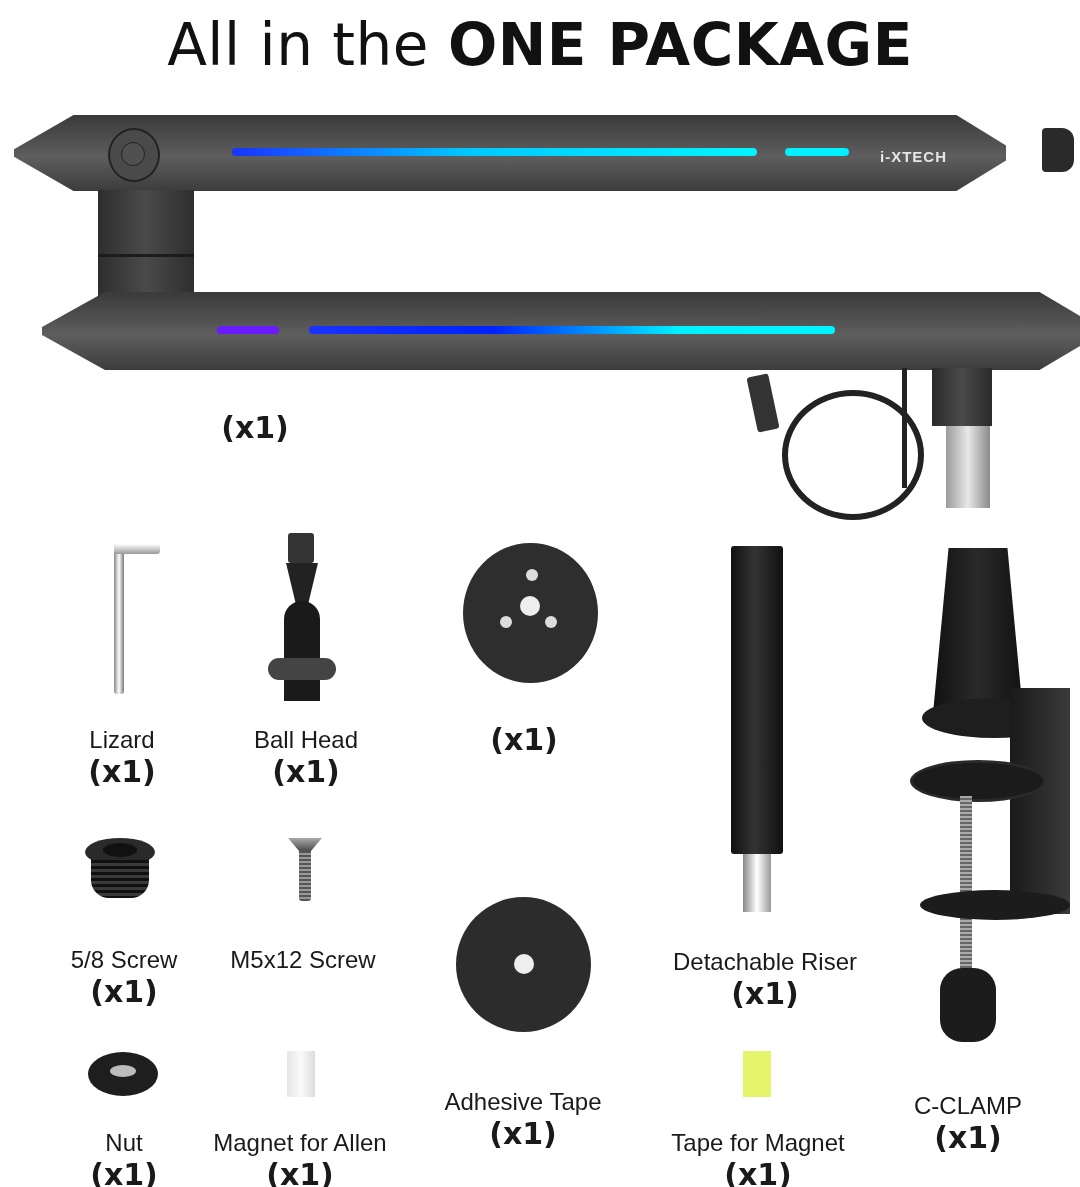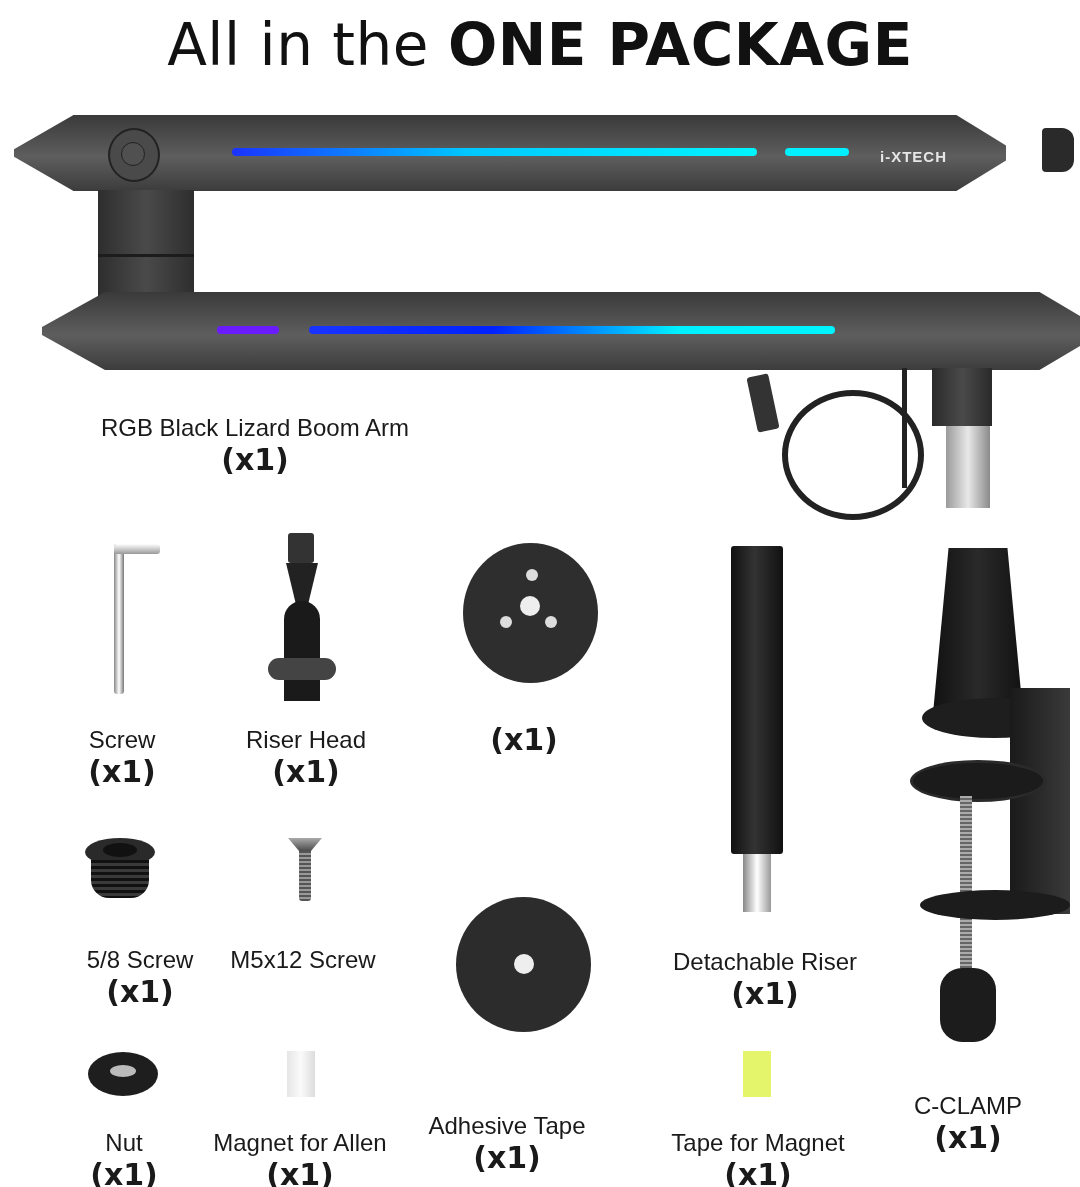--- a/index.html
+++ b/index.html
@@ -45,21 +45,20 @@
 
   <div class="abs" style="left:740px;top:265px;width:22px;height:56px;background:#333;border-radius:3px;transform:rotate(-12deg);"></div>
   <div class="abs" style="left:770px;top:280px;width:130px;height:118px;border:6px solid #222;border-radius:50%;"></div>
   <div class="abs" style="left:890px;top:258px;width:5px;height:120px;background:#222;"></div>
 
   <div class="abs" style="left:920px;top:258px;width:60px;height:58px;background:linear-gradient(90deg,#2a2a2a,#4a4a4a,#2a2a2a);"></div>
   <div class="abs" style="left:934px;top:316px;width:44px;height:82px;background:linear-gradient(90deg,#9a9a9a,#e8e8e8,#8a8a8a);"></div>
 </div>
 
 <div class="abs label" style="left:60px;top:412px;width:390px;">
-  <span class="name">RGB Black Lizard Boom Arm</span>
   <span class="qty">(x1)</span>
 </div>
 
 <div class="abs" style="left:114px;top:544px;width:10px;height:150px;background:linear-gradient(90deg,#888,#fff,#777);border-radius:3px;"></div>
 <div class="abs" style="left:114px;top:544px;width:46px;height:10px;background:linear-gradient(#fff,#999);border-radius:3px;"></div>
 
 <div class="abs" style="left:282px;top:533px;width:40px;height:160px;">
   <div class="abs" style="left:6px;top:0;width:26px;height:30px;background:#333;border-radius:3px;"></div>
   <div class="abs" style="left:4px;top:30px;width:32px;height:40px;background:#222;clip-path:polygon(0 0,100% 0,70% 100%,30% 100%);"></div>
   <div class="abs" style="left:2px;top:68px;width:36px;height:100px;background:#1a1a1a;border-radius:18px 18px 0 0;"></div>
@@ -67,25 +66,25 @@
 </div>
 
 <div class="abs" style="left:463px;top:543px;width:135px;height:140px;border-radius:50%;background:#2e2e2e;">
   <div class="abs" style="left:63px;top:26px;width:12px;height:12px;border-radius:50%;background:#ddd;"></div>
   <div class="abs" style="left:57px;top:53px;width:20px;height:20px;border-radius:50%;background:#eee;"></div>
   <div class="abs" style="left:37px;top:73px;width:12px;height:12px;border-radius:50%;background:#ddd;"></div>
   <div class="abs" style="left:82px;top:73px;width:12px;height:12px;border-radius:50%;background:#ddd;"></div>
 </div>
 
 <div class="abs label" style="left:62px;top:724px;width:120px;">
-  <span class="name">Screw</span>
+  <span class="name">Lizard</span>
   <span class="qty">(x1)</span>
 </div>
 <div class="abs label" style="left:226px;top:724px;width:160px;">
-  <span class="name">Riser Head</span>
+  <span class="name">Ball Head</span>
   <span class="qty">(x1)</span>
 </div>
 <div class="abs label" style="left:392px;top:724px;width:264px;">
   <span class="qty">(x1)</span>
 </div>
 
 <div class="abs" style="left:731px;top:546px;width:52px;height:366px;">
   <div class="abs" style="left:0;top:0;width:52px;height:308px;background:linear-gradient(90deg,#111,#333 45%,#111);border-radius:3px;"></div>
   <div class="abs" style="left:12px;top:308px;width:28px;height:58px;background:linear-gradient(90deg,#888,#fff,#999);"></div>
 </div>
@@ -103,21 +102,21 @@
 <div class="abs" style="left:85px;top:838px;width:70px;height:60px;">
   <div class="abs" style="left:0;top:0;width:70px;height:28px;background:#2a2a2a;border-radius:50%;"></div>
   <div class="abs" style="left:18px;top:5px;width:34px;height:14px;background:#111;border-radius:50%;"></div>
   <div class="abs" style="left:6px;top:22px;width:58px;height:38px;background:repeating-linear-gradient(#111 0 3px,#3a3a3a 3px 6px);border-radius:0 0 18px 18px;"></div>
 </div>
 <div class="abs" style="left:288px;top:838px;width:36px;height:64px;">
   <div class="abs" style="left:0;top:0;width:34px;height:14px;background:linear-gradient(#aaa,#444);clip-path:polygon(0 0,100% 0,65% 100%,35% 100%);"></div>
   <div class="abs" style="left:11px;top:13px;width:12px;height:50px;background:repeating-linear-gradient(#555 0 2px,#999 2px 4px);border-radius:0 0 3px 3px;"></div>
 </div>
 
-<div class="abs label" style="left:60px;top:944px;width:160px;">
+<div class="abs label" style="left:44px;top:944px;width:160px;">
   <span class="name">5/8 Screw</span>
   <span class="qty">(x1)</span>
 </div>
 <div class="abs label" style="left:208px;top:944px;width:190px;">
   <span class="name">M5x12 Screw</span>
 </div>
 
 <div class="abs" style="left:456px;top:897px;width:135px;height:135px;border-radius:50%;background:#2c2c2c;">
   <div class="abs" style="left:58px;top:57px;width:20px;height:20px;border-radius:50%;background:#eee;"></div>
 </div>
@@ -125,21 +124,21 @@
 <div class="abs label" style="left:640px;top:946px;width:250px;">
   <span class="name">Detachable Riser</span>
   <span class="qty">(x1)</span>
 </div>
 
 <div class="abs" style="left:88px;top:1052px;width:70px;height:44px;background:#1e1e1e;border-radius:50%;">
   <div class="abs" style="left:22px;top:13px;width:26px;height:12px;background:#bbb;border-radius:50%;"></div>
 </div>
 <div class="abs" style="left:287px;top:1051px;width:28px;height:46px;background:linear-gradient(90deg,#e6e6e6,#fafafa,#dcdcdc);"></div>
 
-<div class="abs label" style="left:404px;top:1086px;width:206px;margin-top:24px;">
+<div class="abs label" style="left:420px;top:1086px;width:206px;">
   <span class="name">Adhesive Tape</span>
   <span class="qty">(x1)</span>
 </div>
 
 <div class="abs" style="left:743px;top:1051px;width:28px;height:46px;background:#e4f56b;"></div>
 
 <div class="abs label" style="left:892px;top:1090px;width:152px;">
   <span class="name">C-CLAMP</span>
   <span class="qty">(x1)</span>
 </div>

